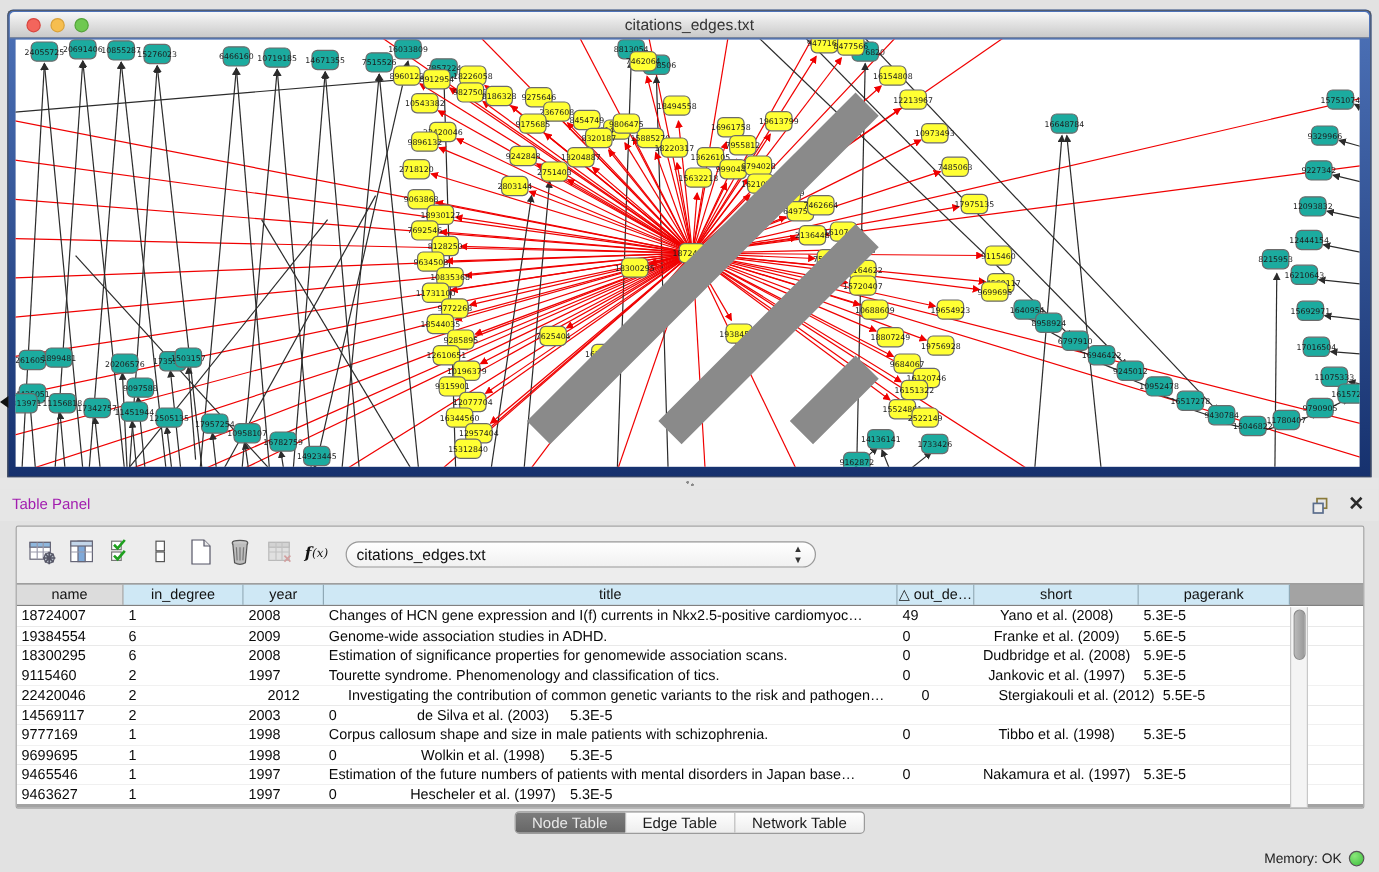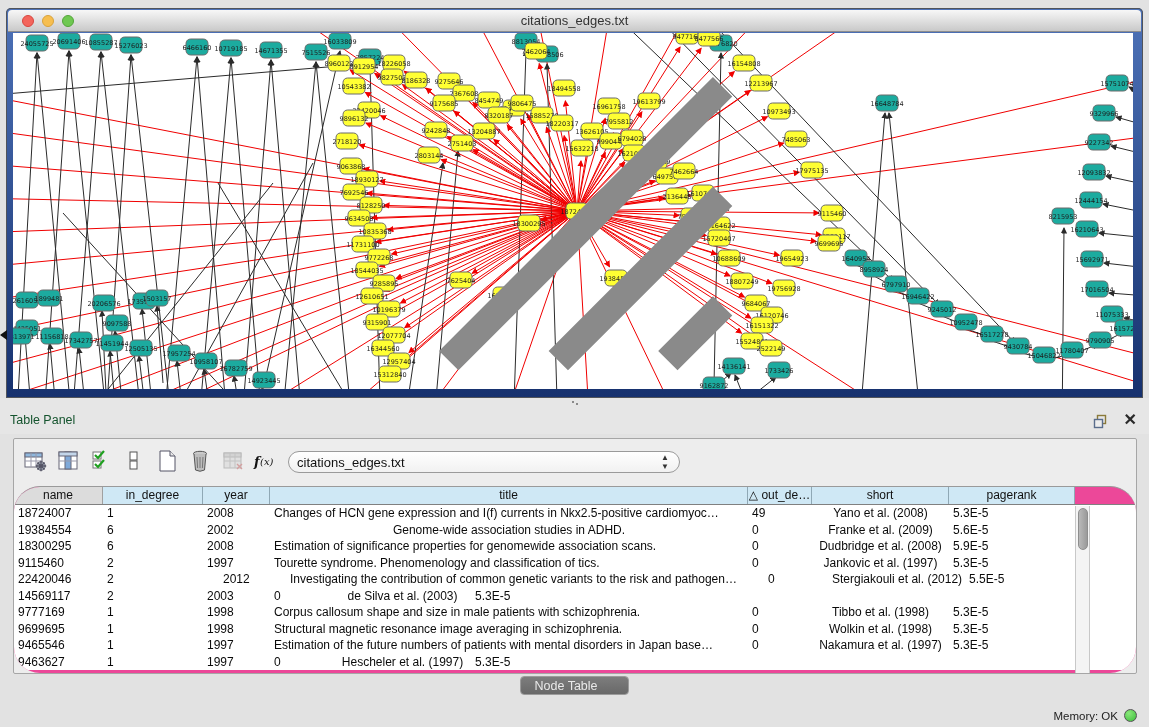--- a/index.html
+++ b/index.html
@@ -33,60 +33,60 @@
   .net-canvas svg { display:block; width:100%; height:100%; }
   .resize-grip { position:absolute; right:1px; bottom:1px; width:13px; height:13px; }
   
   .splitter { position:absolute; left:0; top:398px; width:1149px; height:10px; background:#e6e6e6; }
   .splitter-grip { position:absolute; left:571px; top:2px; width:9px; height:6px;
      background:radial-gradient(circle at 2px 2px,#8a8a8a 1px,transparent 1.3px),
                 radial-gradient(circle at 6px 4px,#8a8a8a 1px,transparent 1.3px);
   }
   
   .panel-titlebar { position:absolute; left:0; top:408px; width:1149px; height:26px; background:#e6e6e6; }
-  .panel-title { position:absolute; left:10px; top:5px; font-size:12.5px; color:#14532d; }
+  .panel-title { position:absolute; left:10px; top:5px; font-size:12.5px; color:#a21caf; }
   .panel-float { position:absolute; right:40px; top:4px; width:18px; height:18px; cursor:default; }
   .panel-close { position:absolute; right:12px; top:2px; font-size:16px; font-weight:bold; color:#2a2a2a; }
   .panel-box {
     position:absolute; left:13px; top:438px; width:1124px; height:236px;
     background:#ededed; border:1px solid #a6a6a6; border-radius:2px;
   }
   .toolbar { position:absolute; left:0; top:0; right:0; height:47px; display:flex; align-items:center; }
   .tb-btn { width:30px; height:30px; display:flex; align-items:center; justify-content:center; margin-left:3px; }
   .tb-btn:first-child { margin-left:6px; }
   .combo {
     position:absolute; left:274px; top:12px; width:392px; height:22px;
     background:linear-gradient(#ffffff,#f1f1f1); border:1px solid #9a9a9a; border-radius:11px;
     display:flex; align-items:center; padding:0 8px; font-size:13px; color:#111;
   }
   .combo-arrows { position:absolute; right:10px; top:1px; display:flex; flex-direction:column; line-height:9px; font-size:8px; color:#333; }
   .tablewrap {
     position:absolute; left:0; top:47px; right:0; bottom:0;
-    background:#ec4899; border-top:1px solid #9a9a9a; overflow:hidden;border-radius:26px;
+    background:#a3a3a3; border-top:1px solid #9a9a9a; overflow:hidden;
   }
   .hdr-row { display:flex; height:18px; border-bottom:1px solid #808080; }
   .hdr-cell {
     flex:none; background:#cfe8f5; border-right:1px solid #8fa8b5;
     font-size:12px; color:#111; text-align:center; line-height:17px;
     overflow:hidden; white-space:nowrap;
   }
   .hdr-gray { background:#dcdcdc; border-right:1px solid #a0a0a0; }
   .body-row { display:flex; height:16.5px; background:#fff; }
   .body-cell { flex:none; font-size:12px; color:#0a0a0a; line-height:16.5px; white-space:nowrap; overflow:hidden; padding:0 4px; }
   .vscroll {
     position:absolute; top:19px; bottom:0; left:1061px; width:15px;
     background:#f4f4f4; border-left:1px solid #c8c8c8; border-right:1px solid #c8c8c8;
   }
   .vthumb { position:absolute; left:2px; top:2px; width:10px; height:42px; border-radius:5px;
     background:linear-gradient(90deg,#b9b9b9,#9a9a9a); border:1px solid #8e8e8e; }
   
   .seg-tabs {
     position:absolute; top:676px; left:50%; transform:translateX(-50%);
     display:flex; border:1px solid #9b9b9b; border-radius:4px; overflow:hidden; height:19px;
-    background:linear-gradient(#ffffff,#ededed); font-size:12.5px;flex-direction:column;
+    background:linear-gradient(#ffffff,#ededed); font-size:12.5px;
   }
   .seg { padding:2px 14px; line-height:15px; color:#1a1a1a; border-left:1px solid #bdbdbd; }
   .seg:first-child { border-left:none; }
   .seg.sel { background:linear-gradient(#7d7d7d,#666666); color:#e9e9e9; }
   
   .status { position:absolute; right:12px; bottom:5px; display:flex; align-items:center; gap:6px; }
   .status-label { font-size:11.5px; color:#222;margin-left:34px; }
   .mem-dot { width:13px; height:13px; border-radius:50%; background:radial-gradient(circle at 35% 30%, #7ae06a, #2fb52f); border:1px solid #555; }
   .bg-artifact { position:absolute; left:0px; top:330px; width:0; height:0;
     border-top:5px solid transparent; border-bottom:5px solid transparent; border-right:7px solid #111; }
@@ -951,22 +951,22 @@
           <div class="body-cell" style="width: 100px; text-align: left;">1</div>
           <div class="body-cell" style="width: 67px; text-align: left;">2008</div>
           <div class="body-cell" style="width: 478px; text-align: left;">Changes of HCN gene expression and I(f) currents in Nkx2.5-positive cardiomyoc…</div>
           <div class="body-cell" style="width: 64px; text-align: left;">49</div>
           <div class="body-cell" style="width: 137px; text-align: center;">Yano et al. (2008)</div>
           <div class="body-cell" style="width: 126px; text-align: left;">5.3E-5</div>
         </div>
         <div class="body-row">
           <div class="body-cell" style="width: 89px; text-align: left;">19384554</div>
           <div class="body-cell" style="width: 100px; text-align: left;">6</div>
-          <div class="body-cell" style="width: 67px; text-align: left;">2002</div>
-          <div class="body-cell" style="width: 478px; text-align: center;">Genome-wide association studies in ADHD.</div>
+          <div class="body-cell" style="width: 67px; text-align: left;">2009</div>
+          <div class="body-cell" style="width: 478px; text-align: left;">Genome-wide association studies in ADHD.</div>
           <div class="body-cell" style="width: 64px; text-align: left;">0</div>
           <div class="body-cell" style="width: 137px; text-align: center;">Franke et al. (2009)</div>
           <div class="body-cell" style="width: 126px; text-align: left;">5.6E-5</div>
         </div>
         <div class="body-row">
           <div class="body-cell" style="width: 89px; text-align: left;">18300295</div>
           <div class="body-cell" style="width: 100px; text-align: left;">6</div>
           <div class="body-cell" style="width: 67px; text-align: left;">2008</div>
           <div class="body-cell" style="width: 478px; text-align: left;">Estimation of significance properties for genomewide association scans.</div>
           <div class="body-cell" style="width: 64px; text-align: left;">0</div>
@@ -1005,21 +1005,20 @@
           <div class="body-cell" style="width: 67px; text-align: left;">1998</div>
           <div class="body-cell" style="width: 478px; text-align: left;">Corpus callosum shape and size in male patients with schizophrenia.</div>
           <div class="body-cell" style="width: 64px; text-align: left;">0</div>
           <div class="body-cell" style="width: 137px; text-align: center;">Tibbo et al. (1998)</div>
           <div class="body-cell" style="width: 126px; text-align: left;">5.3E-5</div>
         </div>
         <div class="body-row">
           <div class="body-cell" style="width: 89px; text-align: left;">9699695</div>
           <div class="body-cell" style="width: 100px; text-align: left;">1</div>
           <div class="body-cell" style="width: 67px; text-align: left;">1998</div>
-          <div class="body-cell" style="width: 478px; text-align: left;">Structural magnetic resonance image averaging in schizophrenia.</div>
           <div class="body-cell" style="width: 64px; text-align: left;">0</div>
           <div class="body-cell" style="width: 137px; text-align: center;">Wolkin et al. (1998)</div>
           <div class="body-cell" style="width: 126px; text-align: left;">5.3E-5</div>
         </div>
         <div class="body-row">
           <div class="body-cell" style="width: 89px; text-align: left;">9465546</div>
           <div class="body-cell" style="width: 100px; text-align: left;">1</div>
           <div class="body-cell" style="width: 67px; text-align: left;">1997</div>
           <div class="body-cell" style="width: 478px; text-align: left;">Estimation of the future numbers of patients with mental disorders in Japan base…</div>
           <div class="body-cell" style="width: 64px; text-align: left;">0</div>

